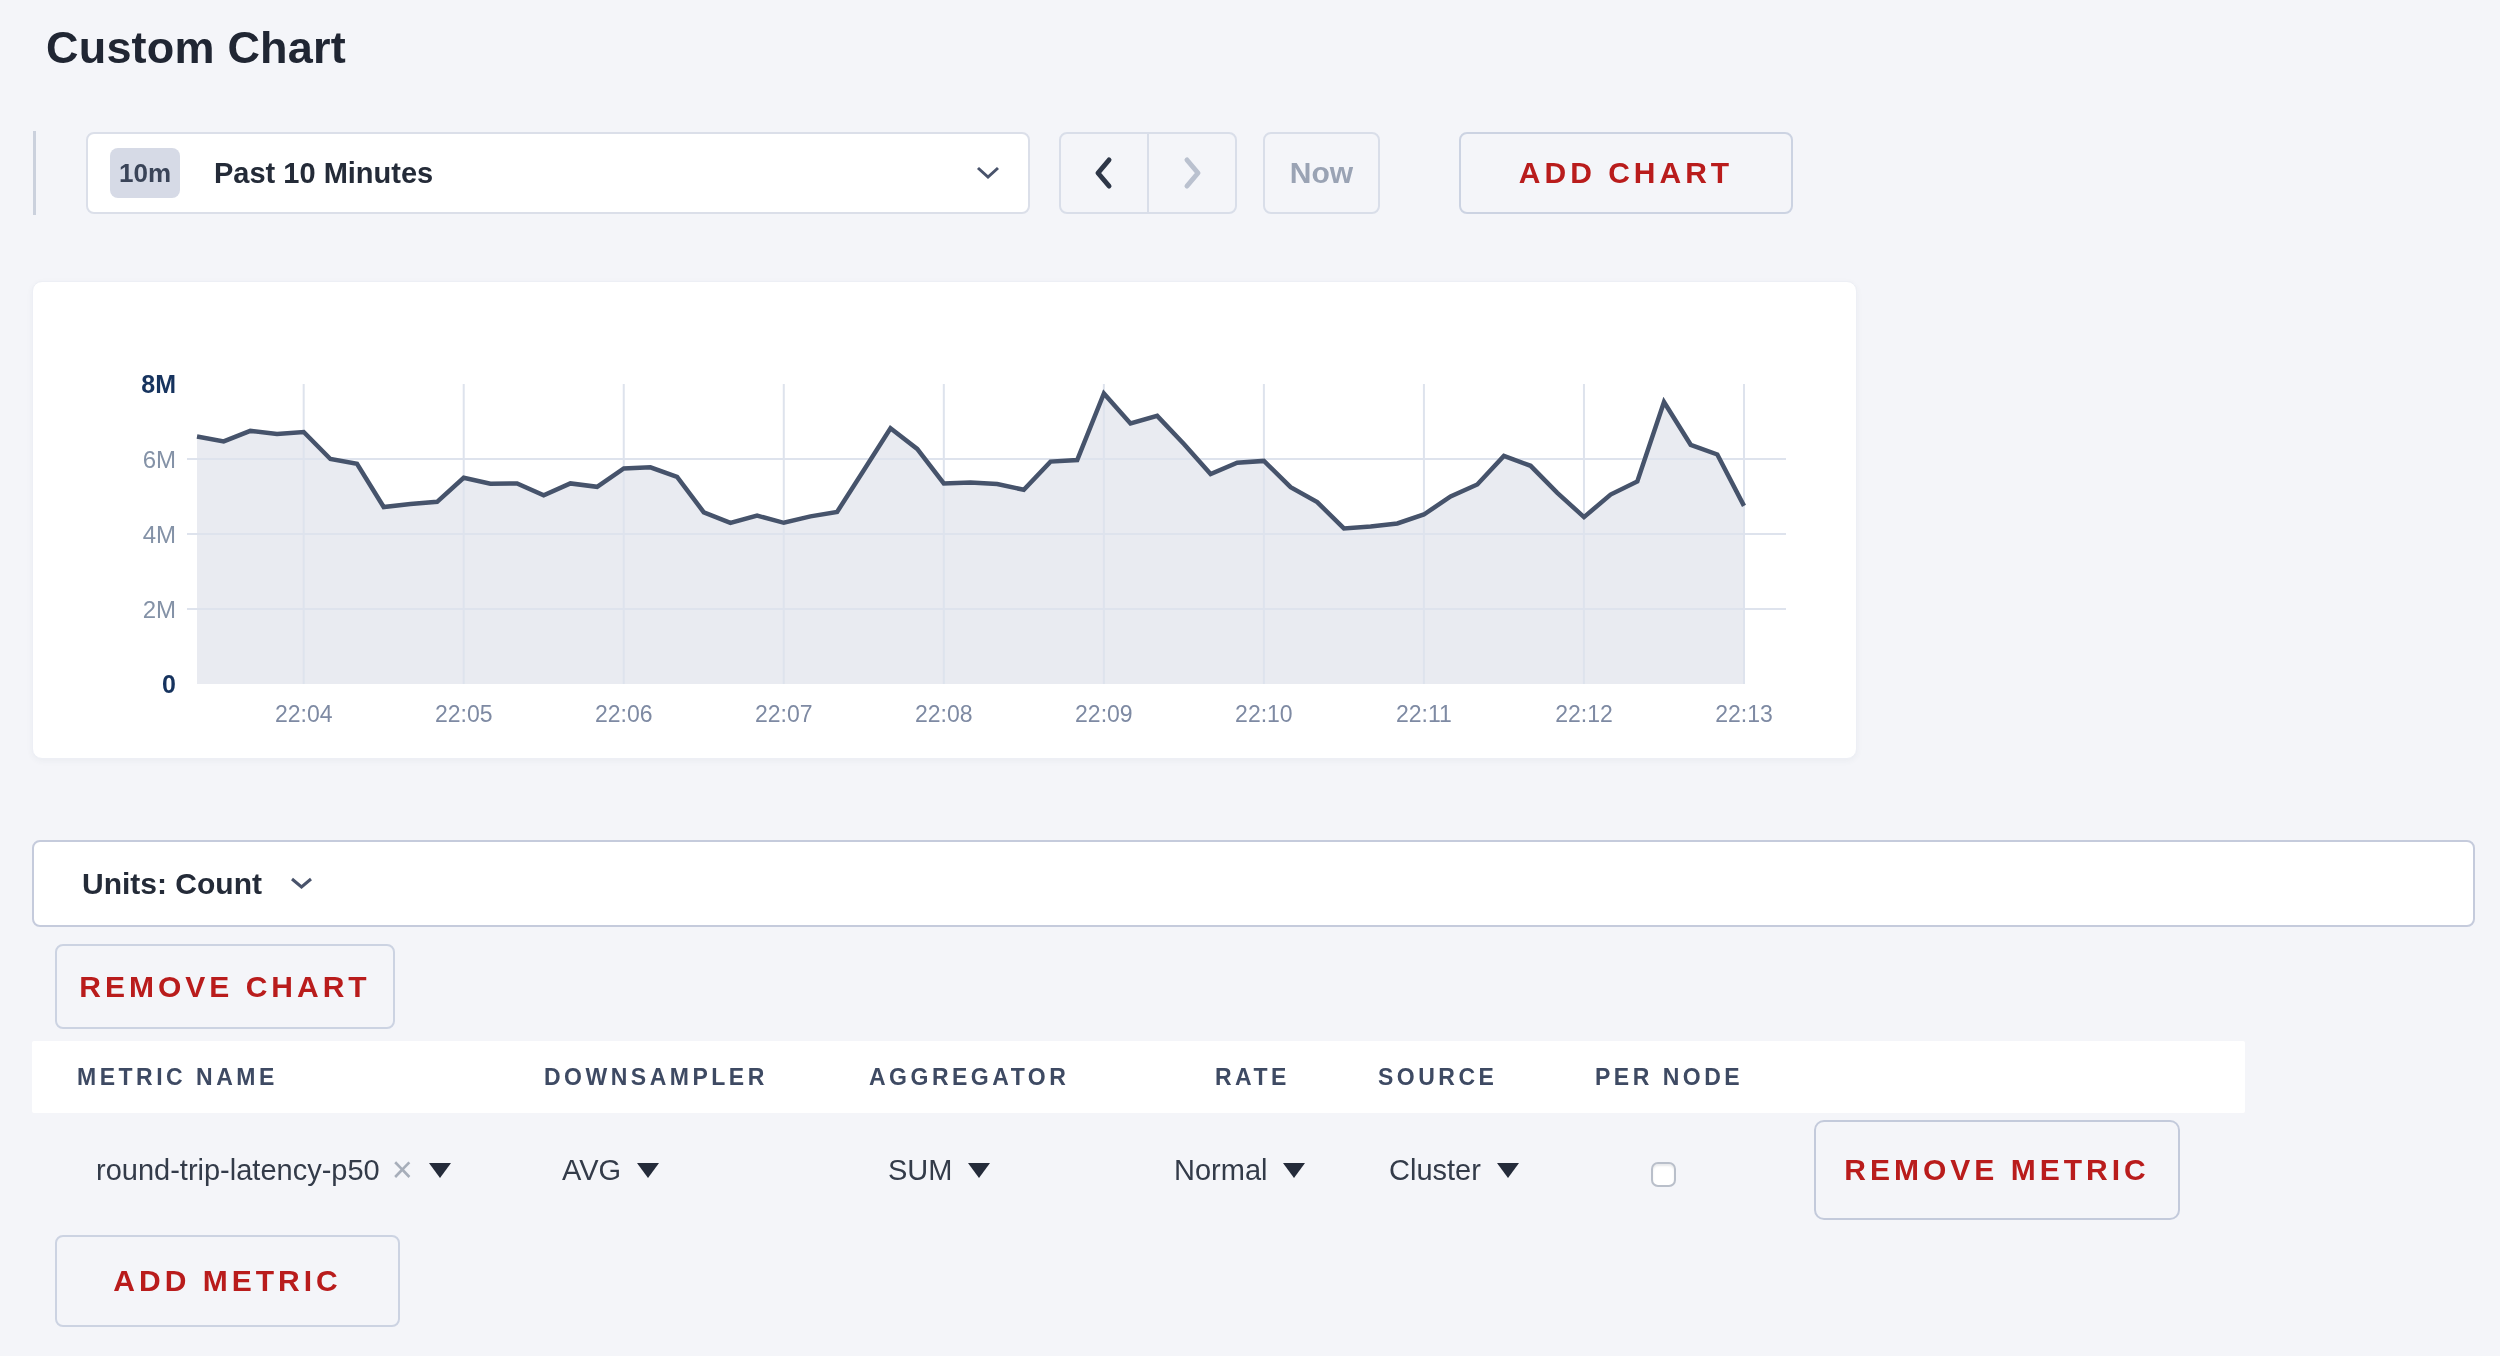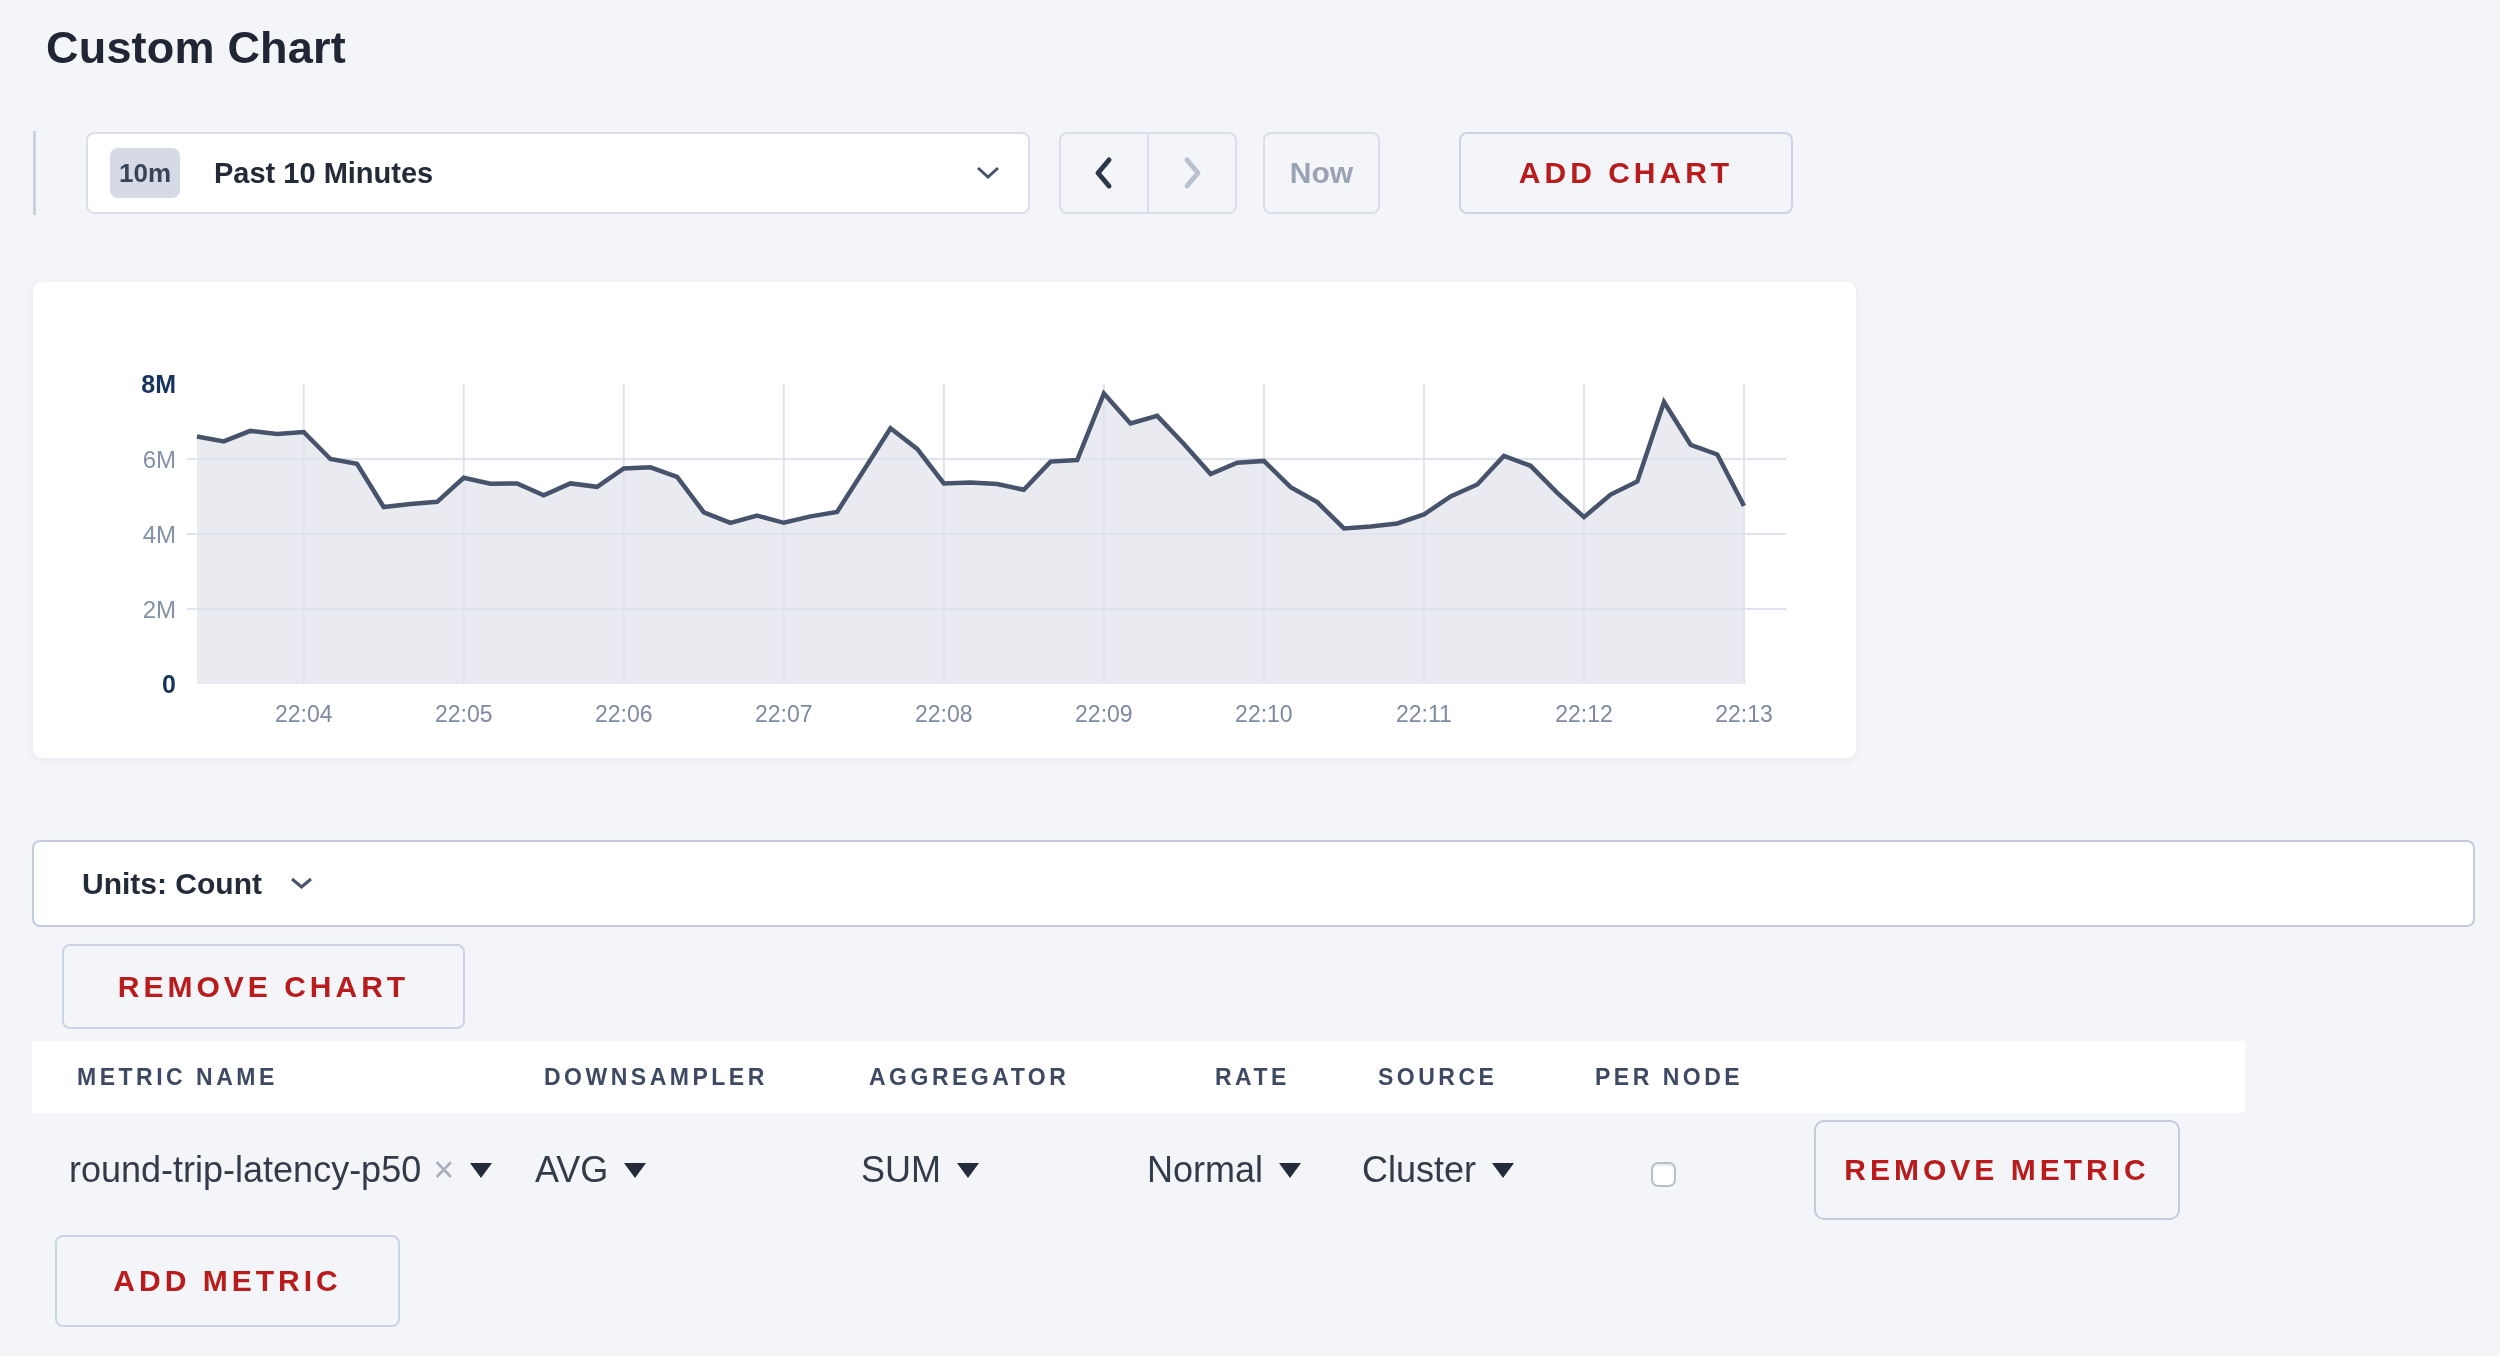--- a/index.html
+++ b/index.html
@@ -33,29 +33,29 @@
   .chart-card{left:32px;top:281px;width:1823px;height:476px;background:#ffffff;border:1px solid #edeff5;border-radius:10px;
     box-shadow:0 2px 6px rgba(60,70,100,.05);}
   .chart-card svg{display:block;}
 
   
   .units-bar{left:32px;top:840px;width:2443px;height:87px;background:#ffffff;border:2px solid #c5cbdc;border-radius:8px;
     box-sizing:border-box;display:flex;align-items:center;padding-left:48px;cursor:pointer;}
   .units-label{font-size:30px;font-weight:700;color:#242b38;}
   .units-bar svg{margin-left:28px;}
 
-  .remove-chart{left:62px;top:944px;width:403px;height:85px;}
+  .remove-chart{left:55px;top:944px;width:340px;height:85px;}
 
   
   .tbl-header{left:32px;top:1041px;width:2213px;height:72px;background:#ffffff;border-radius:2px;}
   .th{position:absolute;top:50%;transform:translateY(-50%);font-size:23px;font-weight:700;letter-spacing:3.5px;color:#3e4a63;white-space:nowrap;}
   .th.c0{left:45px;} .th.c1{left:512px;} .th.c2{left:837px;} .th.c3{left:1135px;margin-left:48px;} .th.c4{left:1346px;} .th.c5{left:1563px;}
 
   .row-select{top:1146px;height:48px;display:flex;align-items:center;cursor:pointer;white-space:nowrap;}
-  .row-text{font-size:36px;color:#333b49;}
+  .row-text{font-size:29px;color:#333b49;margin-left:27px;}
   .caret{width:0;height:0;border-left:11px solid transparent;border-right:11px solid transparent;border-top:15px solid #242b3a;margin-left:16px;}
   .close-x{font-size:36px;color:#a7aeba;margin-left:12px;line-height:1;cursor:pointer;}
   .sel-name{left:69px;} .sel-ds{left:535px;} .sel-agg{left:861px;} .sel-rate{left:1147px;} .sel-src{left:1362px;}
 
   .checkbox{left:1651px;top:1162px;width:25px;height:25px;box-sizing:border-box;background:#ffffff;border:2px solid #b9bfca;border-radius:7px;
     box-shadow:inset 0 2px 2px rgba(40,50,70,.10);cursor:pointer;}
   .remove-metric{left:1814px;top:1120px;width:366px;height:100px;border-color:#c3cadb;border-radius:10px;}
   .add-metric{left:55px;top:1235px;width:345px;height:92px;}
 </style>
 </head>

